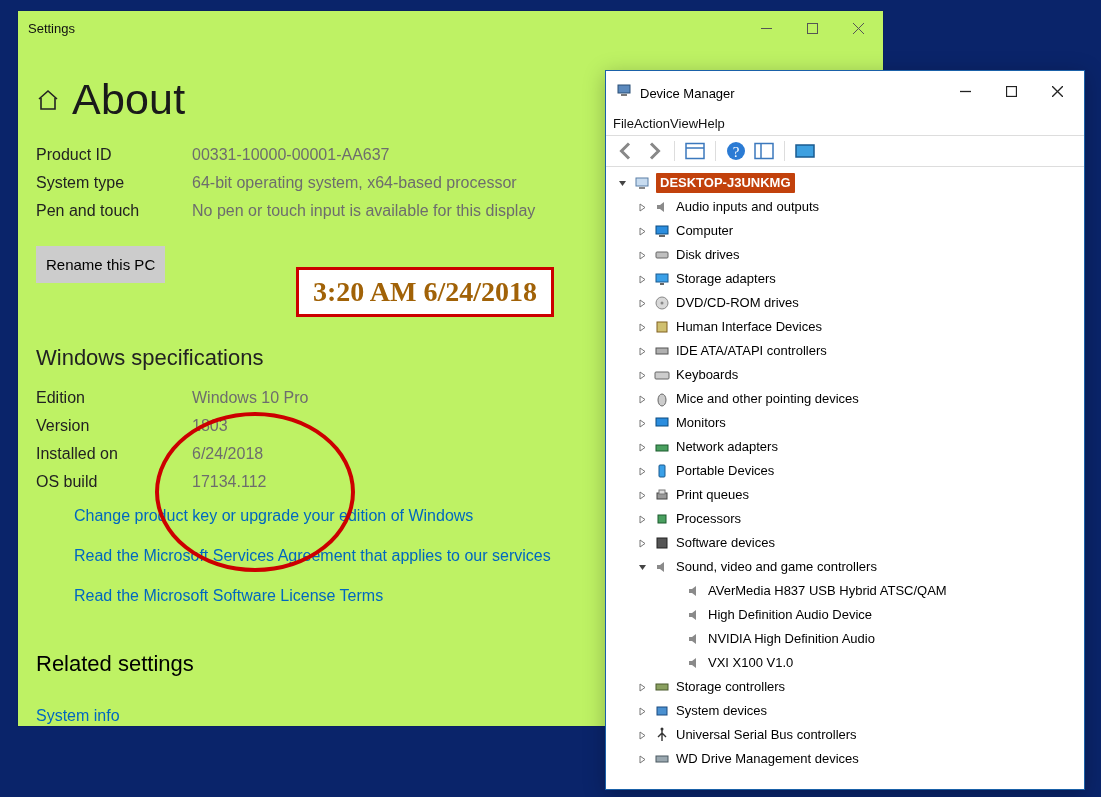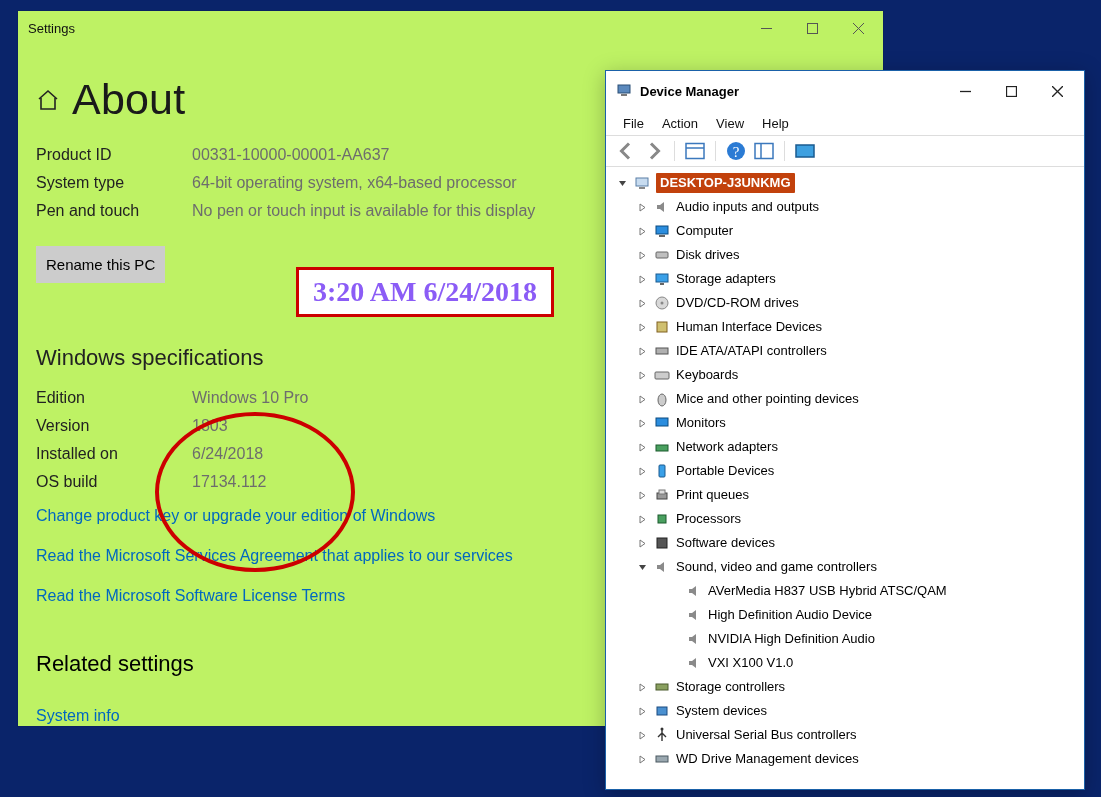--- a/index.html
+++ b/index.html
@@ -59,36 +59,36 @@
     padding: 10px 10px;
     font-size: 15px;
     border: none;
     cursor: pointer;
   }
   .section-heading {
     font-size: 22px; font-weight: 400; color: #222;
     margin: 62px 0 18px 0;
   }
   .links-stack { display: flex; flex-direction: column; gap: 22px; margin-top: 16px; font-size: 16px;}
-  .links-stack a { color: #0067c0; text-decoration: none; }
+  .links-stack a { color: #0067c0; text-decoration: none; margin-left: 38px; }
   .related-heading { font-size: 22px; font-weight: 400; margin-top: 46px; }
   .related-link { color:#0067c0; font-size:16px; margin-top: 30px; display:block;}
 
   
   .timestamp-box {
     position: absolute;
     left: 296px;
     top: 267px;
     border: 3px solid #c00;
     background: #fff;
     padding: 6px 14px;
     font-family: "Times New Roman", serif;
     font-size: 28px;
     font-weight: 700;
-    color: #8b5cf6;
+    color: #a16207;
   }
   .red-circle {
     position: absolute;
     left: 155px;
     top: 412px;
     width: 200px;
     height: 160px;
     border: 4px solid #c00;
     border-radius: 50%;
     pointer-events: none;
@@ -106,27 +106,27 @@
     box-shadow: 0 4px 20px rgba(0,0,0,0.25);
     display: flex;
     flex-direction: column;
     font-size: 13px;
   }
   .dm-titlebar {
     display: flex; align-items: center; justify-content: space-between;
     padding: 6px 4px 6px 10px;
     font-size: 13px;
   }
-  .dm-title-left { display:flex; align-items:center; gap:8px;font-weight:bold; }
+  .dm-title-left { display:flex; align-items:flex-end; gap:8px; }
   .dm-title-left svg { width:16px; height:16px; }
   .dm-winbtns { display:flex; }
   .dm-winbtn { width: 46px; height: 29px; display:flex; align-items:center; justify-content:center; color:#222;}
   .dm-winbtn svg { width:11px; height:11px; }
   .dm-menubar {
-    display: flex; gap: 18px; padding: 4px 17px; font-size: 13px; color:#111;
+    display: flex; padding: 4px 7px; font-size: 13px; color:#111;
     border-bottom: 1px solid #ddd;
   }
   .dm-toolbar {
     display: flex; align-items:center; gap: 4px; padding: 4px 8px;
     border-bottom: 1px solid #ddd;
   }
   .tb-btn {
     width: 24px; height:22px; display:flex; align-items:center; justify-content:center;
     color:#555;
   }

